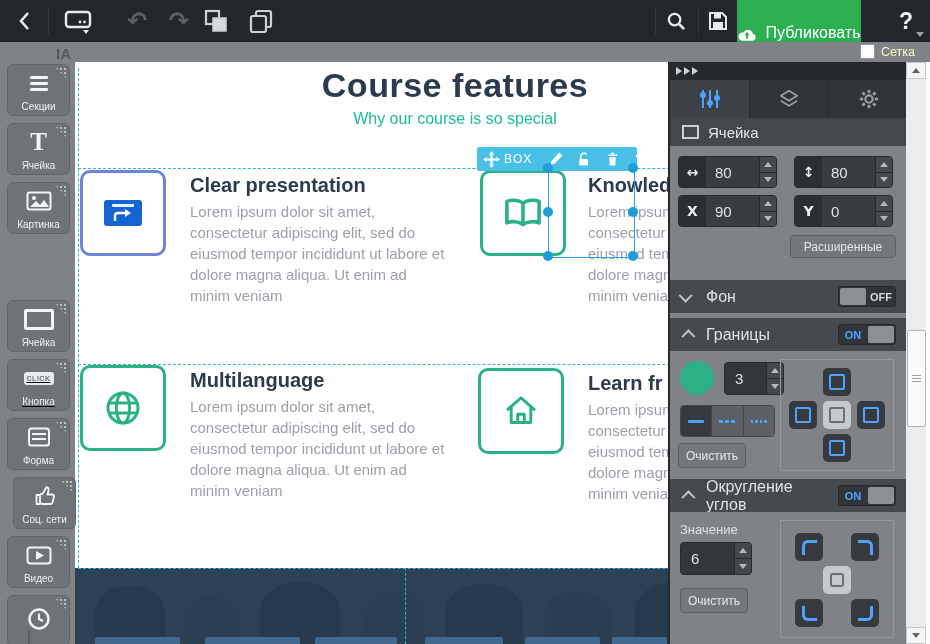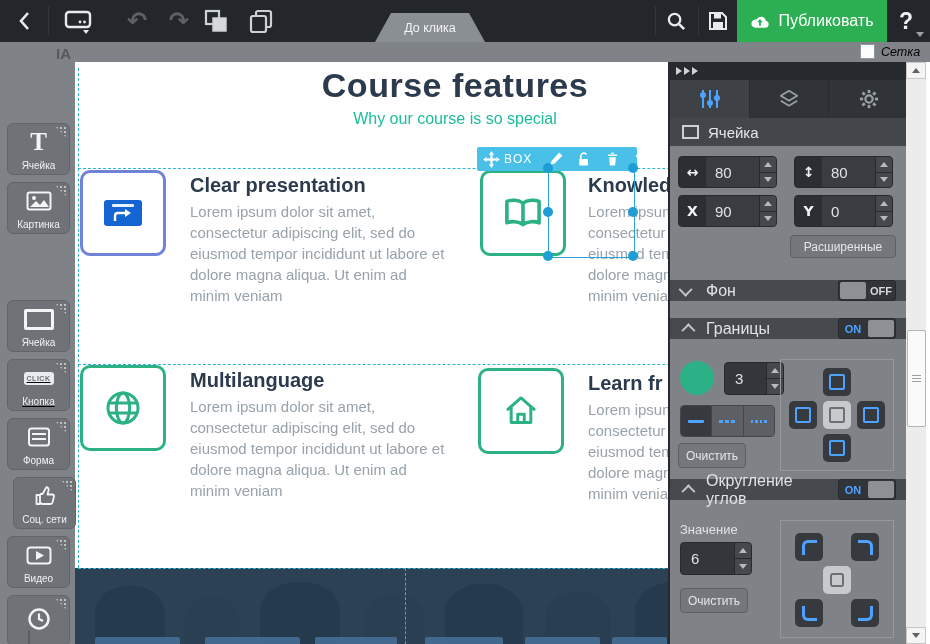--- a/index.html
+++ b/index.html
@@ -9,31 +9,31 @@
   svg{display:block;}
 
   
   .topbar{left:0;top:0;width:930px;height:42px;background:#23272b;z-index:90;}
   .tbtn{position:absolute;top:0;height:42px;display:flex;align-items:center;justify-content:center;cursor:pointer;}
   .tdiv{position:absolute;top:6px;width:1px;height:30px;background:#32363a;}
   .undo{font-family:"DejaVu Sans",sans-serif;font-size:24px;color:#5d6166;font-weight:bold;}
   .tab-trap{position:absolute;left:375px;top:13px;width:110px;height:29px;background:#8a8f94;
             clip-path:polygon(16px 0,94px 0,110px 29px,0 29px);
             display:flex;align-items:center;justify-content:center;color:#f2f4f6;font-size:12.5px;}
-  .publish{position:absolute;left:737px;top:0;width:150px;height:42px;background:#2baf52;display:flex;
-           align-items:center;justify-content:center;gap:8px;color:#fff;font-size:16px;cursor:pointer;}
+  .publish{position:absolute;left:737px;top:0;width:124px;height:42px;background:#2baf52;display:flex;
+           align-items:flex-end;justify-content:center;gap:8px;color:#fff;font-size:16px;cursor:pointer;}
   .help-q{color:#eef0f2;font-size:23px;font-weight:bold;}
   .caret{width:0;height:0;border-left:4px solid transparent;border-right:4px solid transparent;border-top:5px solid #9aa0a5;}
 
   
   .subbar{left:0;top:42px;width:930px;height:20px;background:#7f8387;z-index:80;}
   .clipped-label{position:absolute;left:56px;top:3px;font-size:15px;font-weight:bold;color:#55585c;}
   .gridchk{position:absolute;left:860px;top:2px;display:flex;align-items:center;gap:6px;cursor:pointer;}
   .chkbox{width:13px;height:13px;background:#fdfdfd;border:1px solid #93979b;}
-  .gridlbl{font-size:12.5px;color:#000000;font-style:italic;}
+  .gridlbl{font-size:12.5px;color:#fef9c3;}
 
   
   .sidebar{left:0;top:42px;width:75px;height:602px;background:#7f8387;z-index:70;}
   .sb-chevron{position:absolute;left:18px;top:2px;width:40px;height:13px;background:#767a7e;border-radius:3px 3px 0 0;
               display:flex;align-items:center;justify-content:center;cursor:pointer;}
   .chev{width:8px;height:8px;border-left:2px solid #5c6064;border-top:2px solid #5c6064;transform:rotate(45deg);margin-top:4px;}
   .chevD{width:8px;height:8px;border-left:2px solid #5c6064;border-top:2px solid #5c6064;transform:rotate(225deg);margin-bottom:4px;}
   .tile{position:absolute;left:7px;width:61px;height:50px;background:#6f7377;border:1px solid #616569;border-radius:6px;
         display:flex;flex-direction:column;align-items:center;justify-content:flex-end;cursor:pointer;overflow:hidden;}
   .tile .ic{flex:1;display:flex;align-items:center;justify-content:center;width:100%;}
@@ -93,21 +93,21 @@
   .grp .icc{width:27px;background:#2b2f33;color:#f0f2f4;display:flex;align-items:center;justify-content:center;
             font-size:14px;font-weight:bold;font-family:"DejaVu Sans",sans-serif;}
   .grp .val{flex:1;display:flex;align-items:center;padding-left:9px;color:#dfe3e6;font-size:15px;}
   .stepper{width:16px;display:flex;flex-direction:column;background:#45494d;border-left:1px solid #26292d;cursor:pointer;}
   .stepper div{flex:1;display:flex;align-items:center;justify-content:center;}
   .stepper div:first-child{border-bottom:1px solid #26292d;}
   .tup{width:0;height:0;border-left:4px solid transparent;border-right:4px solid transparent;border-bottom:5px solid #b6babd;}
   .tdn{width:0;height:0;border-left:4px solid transparent;border-right:4px solid transparent;border-top:5px solid #b6babd;}
   .advbtn{position:absolute;left:120px;top:89px;width:104px;height:21px;background:#74787c;border:1px solid #5c6064;border-radius:4px;
           color:#e3e6e9;font-size:12px;display:flex;align-items:center;justify-content:center;cursor:pointer;}
-  .sechead{left:0;width:238px;height:21px;background:#46494d;display:flex;align-items:center;padding:0 12px;box-sizing:border-box;gap:14px;}
+  .sechead{left:0;width:238px;height:33px;background:#46494d;display:flex;align-items:center;padding:0 12px;box-sizing:border-box;gap:14px;}
   .sechead .ttl{color:#dfe2e6;font-size:16px;flex:1;}
   .chev-s{width:8px;height:8px;border-left:2px solid #c0c4c8;border-bottom:2px solid #c0c4c8;}
   .down{transform:rotate(-45deg) translateY(-2px);}
   .up{transform:rotate(135deg) translateY(-2px);}
   .toggle{width:58px;height:21px;background:#31353a;border:1px solid #26292d;border-radius:3px;display:flex;align-items:center;cursor:pointer;box-sizing:border-box;}
   .knob{width:26px;height:17px;background:#8d9195;border-radius:2px;margin:0 1px;}
   .tg-txt{flex:1;text-align:center;font-size:11px;font-weight:bold;}
   .off-txt{color:#d7dadd;}
   .on-txt{color:#4da3ff;}
   .seccontent{left:0;width:238px;background:#7f8387;}
@@ -301,23 +301,20 @@
       <rect x="2" y="2" width="13" height="13" fill="none" stroke="#cdd1d5" stroke-width="2.2"></rect>
       <rect x="9" y="9" width="13" height="13" fill="#d5d9dc" stroke="#cdd1d5" stroke-width="1.5"></rect>
     </svg>
   </div>
   <div class="tbtn" style="left:240px;width:42px;">
     <svg width="26" height="25" viewBox="0 0 26 25">
       <rect x="8" y="2" width="15" height="16" rx="2" fill="none" stroke="#cdd1d5" stroke-width="2.2"></rect>
       <rect x="3" y="7" width="15" height="16" rx="2" fill="#23272b" stroke="#cdd1d5" stroke-width="2.2"></rect>
     </svg>
   </div>
-  <div class="tab-trap">
-    <span>До клика</span>
-  </div>
   <div class="tdiv" style="left:655px;"></div>
   <div class="tbtn" style="left:658px;width:36px;">
     <svg width="21" height="21" viewBox="0 0 22 22">
       <circle cx="9" cy="9" r="6" fill="none" stroke="#e8eaec" stroke-width="2.4"></circle>
       <line x1="13.5" y1="13.5" x2="19" y2="19" stroke="#e8eaec" stroke-width="2.8"></line>
     </svg>
   </div>
   <div class="tdiv" style="left:698px;"></div>
   <div class="tbtn" style="left:700px;width:36px;">
     <svg width="20" height="20" viewBox="0 0 20 20">
@@ -345,20 +342,30 @@
     <span class="chkbox"></span>
     <span class="gridlbl">Сетка</span>
   </div>
 </div>
 
 <div class="abs sidebar">
   <div class="sb-chevron">
       <span class="chev"></span>
     </div>
 
+  <div class="tile" style="top:22px;">
+    <span class="ic">
+        <span class="bars">
+          <span></span>
+          <span></span>
+          <span></span>
+        </span>
+      </span>
+    <span class="lb">Секции</span>
+  </div>
   <div class="tile" style="top:81px;">
     <span class="ic">
         <span class="Tletter">T</span>
       </span>
     <span class="lb">Ячейка</span>
   </div>
   <div class="tile" style="top:140px;">
     <span class="ic">
       <svg width="26" height="20" viewBox="0 0 26 20">
         <rect x="1.5" y="1.5" width="23" height="17" rx="2" fill="none" stroke="#f2f4f6" stroke-width="2"></rect>

